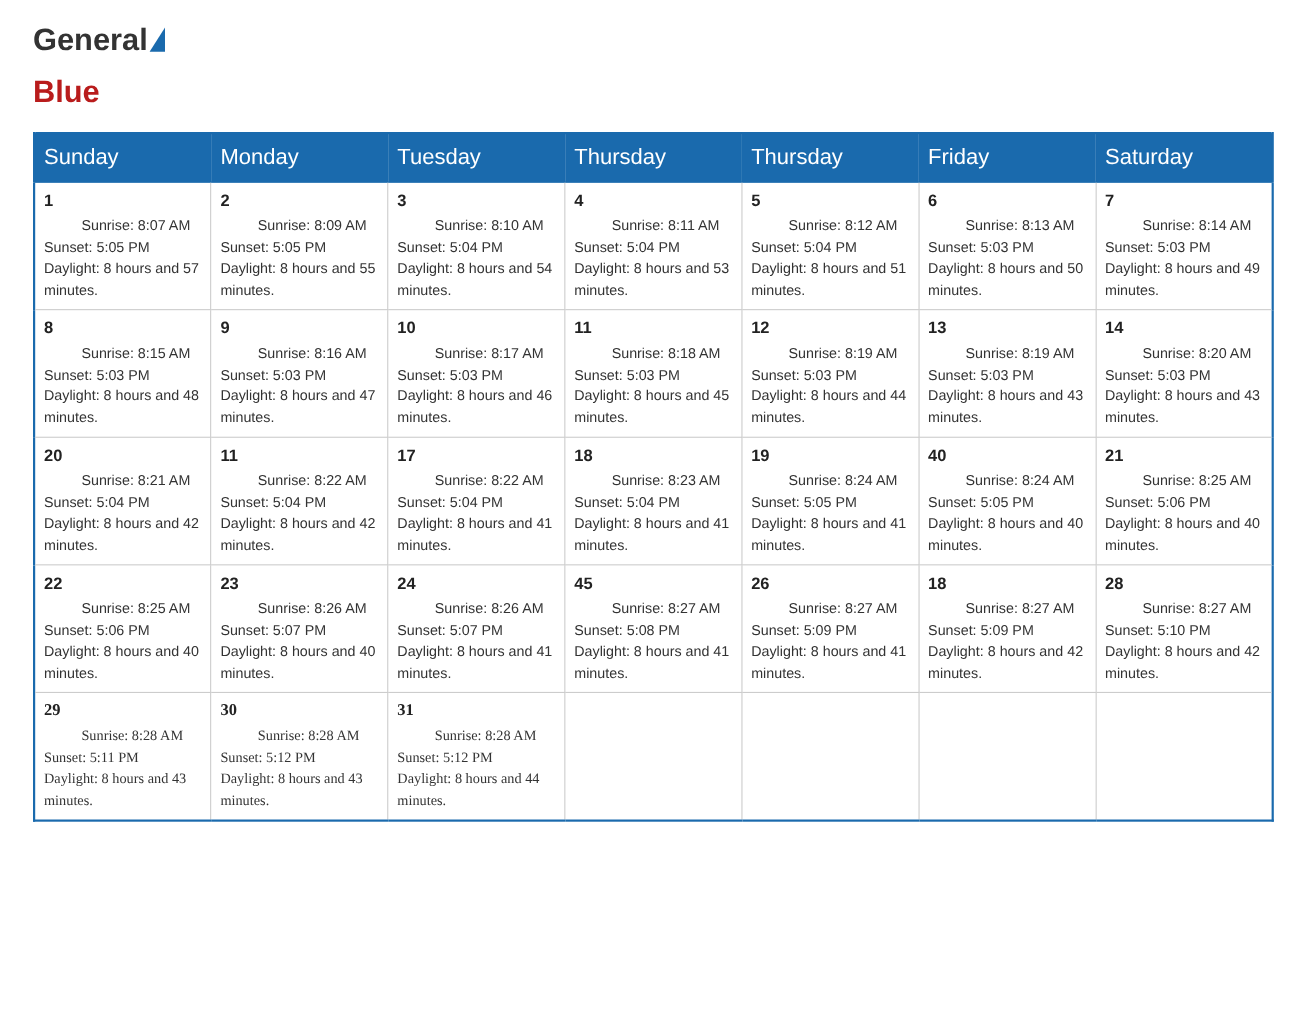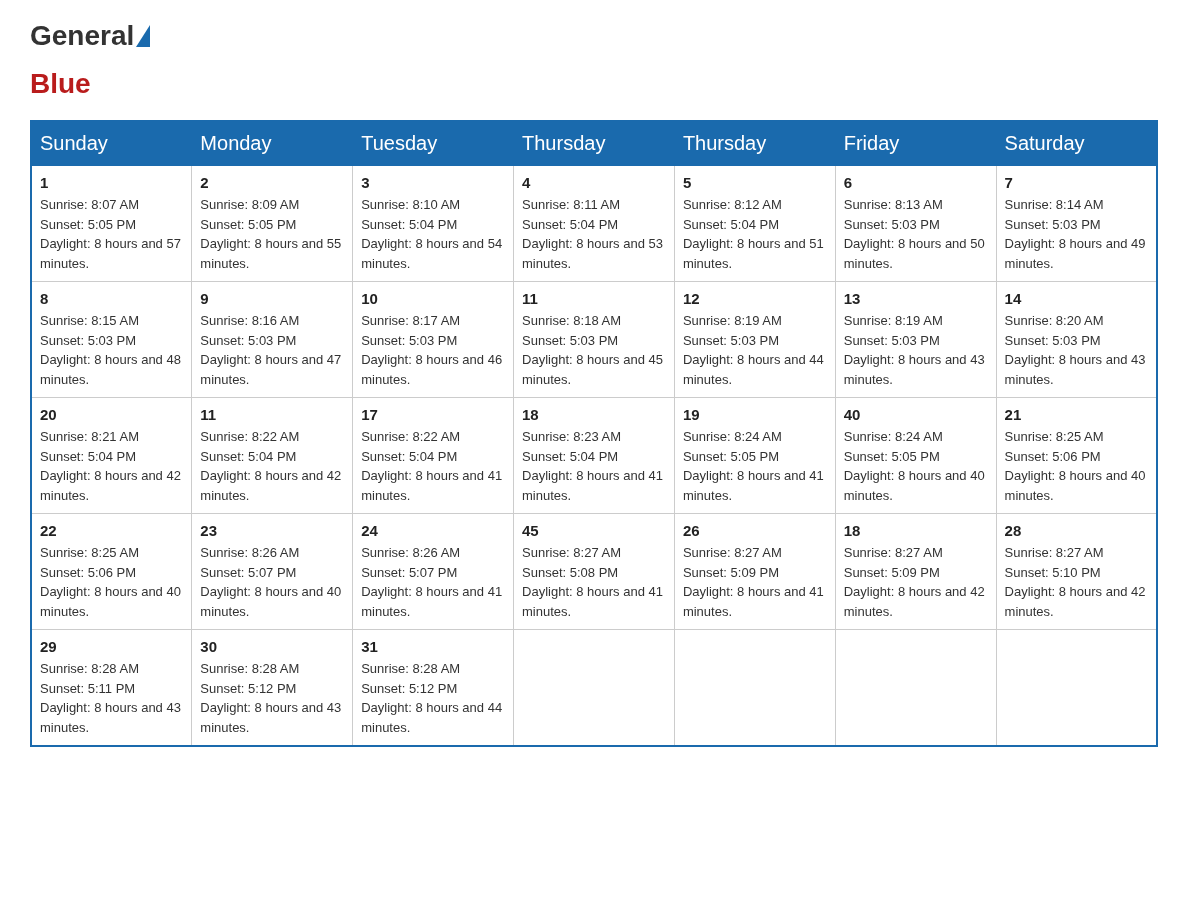--- a/index.html
+++ b/index.html
@@ -74,38 +74,40 @@
     tbody tr td {
       border: 1px solid #ccc;
       padding: 8px;
       vertical-align: top;
       font-size: 13.5px;
       color: #222;
       height: 110px;
     }
     tbody tr:last-child td {
       border-bottom: 2px solid #1a6aad;
+      font-family: Liberation Serif, serif;
     }
     tbody tr td:first-child {
       border-left: 2px solid #1a6aad;
     }
     tbody tr td:last-child {
       border-right: 2px solid #1a6aad;
     }
     .day-num {
       font-size: 15px;
       font-weight: bold;
       display: block;
       margin-bottom: 4px;
       color: #222;
     }
     .day-info {
       font-size: 13px;
       line-height: 1.5;
       color: #333;
+      margin-left: 34px;
     }
     .empty-cell {
       background: #fff;
     }
     thead tr th:first-child {
       border-left: 2px solid #1a6aad;
     }
     thead tr th:last-child {
       border-right: 2px solid #1a6aad;
     }

